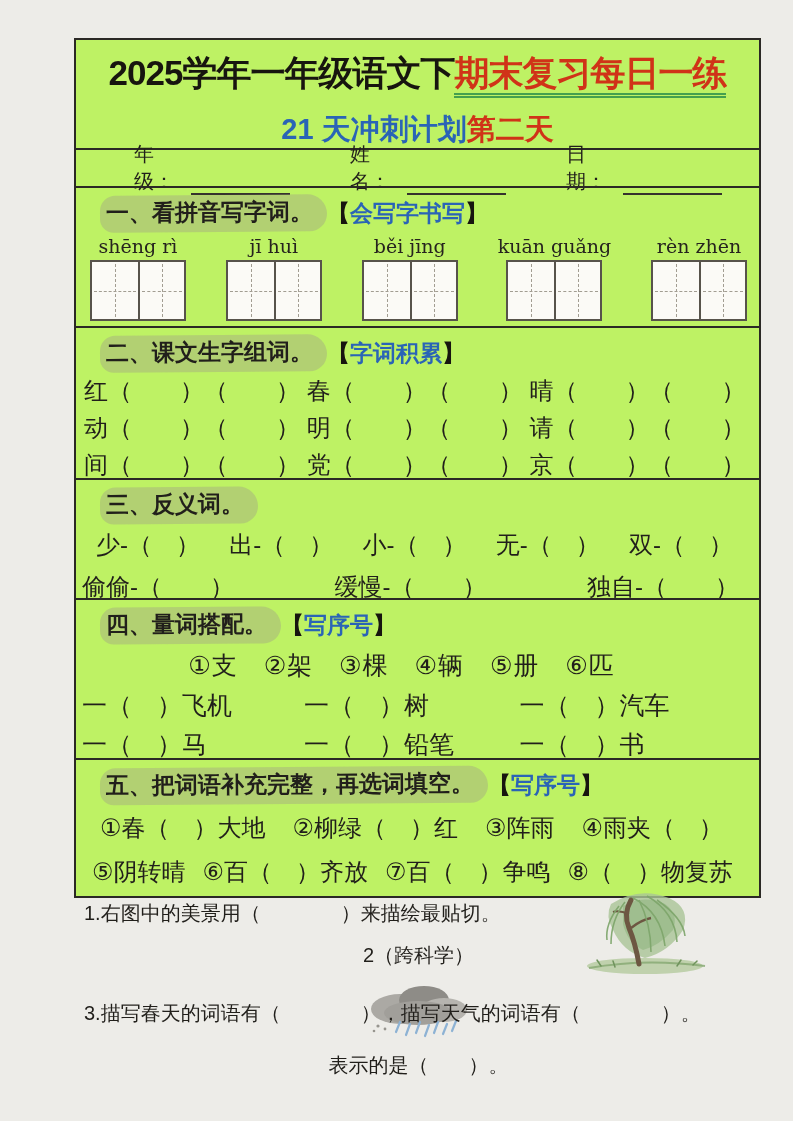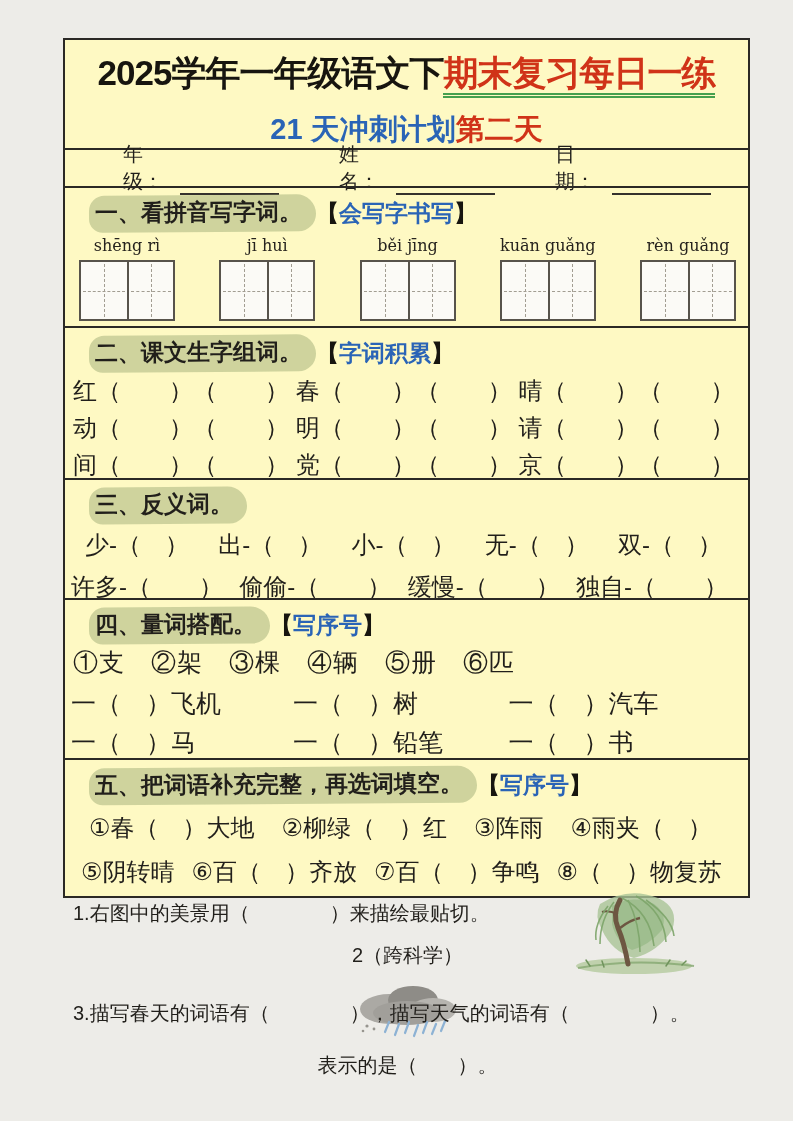--- a/index.html
+++ b/index.html
@@ -5,24 +5,24 @@
   * { box-sizing: border-box; margin: 0; padding: 0; }
   html,body { width: 793px; height: 1121px; }
   body {
     position: relative;
     background: #edecE8;
     font-family: "Liberation Sans", "DejaVu Sans", sans-serif;
     color: #211f1b;
     overflow: hidden;
   }
   .sheet {
-    position: absolute; left: 63px; top: 38px;
+    position: absolute; left: 74px; top: 38px;
     width: 687px; height: 860px;
     border: 2.5px solid #2b2925;
-    background: #fef9c3;
+    background: #bef264;
   }
   .block { border-top: 2.5px solid #2b2925; position: relative; }
   .block:first-child { border-top: none; }
 
   
   .title-block { height: 108px; text-align: center; padding-top: 10px; }
   .title-line { font-size: 35px; font-weight: 900; white-space: nowrap; letter-spacing: -1px; }
   .title-black { color: #17150f; }
   .title-red { color: #d03318; border-bottom: 5px double #45a04e; padding-bottom: 1px; }
   .subtitle-line { margin-top: 13px; font-size: 29px; font-weight: 900; }
@@ -43,38 +43,38 @@
     padding: 2px 14px 4px 6px;
     transform: rotate(-0.4deg);
   }
   .brk { color: #17150f; font-weight: 900; }
   .tagblue { color: #2a64b6; font-weight: 900; }
 
   
   .sec1 { height: 140px; }
   .pinrow { display: flex; justify-content: space-between; padding: 2px 12px 0 14px; }
   .pg { display: flex; flex-direction: column; align-items: center; }
-  .pinyin { font-family: "DejaVu Serif", serif; font-size: 16px; white-space: nowrap; line-height: 24px; color: #26231e; }
+  .pinyin { font-family: "DejaVu Serif", serif; font-size: 19px; white-space: nowrap; line-height: 24px; color: #26231e; }
   .gp { display: flex; border: 2px solid #57534b; margin-top: 2px; background: #fbfaf6; }
   .cell { width: 46px; height: 57px; position: relative; }
   .cell + .cell { border-left: 2px solid #57534b; }
   .cell::before { content:""; position: absolute; left: 50%; top: 2px; bottom: 2px; border-left: 1px dashed #a29d92; }
   .cell::after  { content:""; position: absolute; top: 50%; left: 2px; right: 2px; border-top: 1px dashed #a29d92; }
 
   
   .sec2 { height: 152px; }
   .wrow { display: flex; padding: 0 6px 0 8px; font-size: 24px; line-height: 37px; }
   .wrow .witem { flex: 0 0 33.3%; white-space: nowrap; }
 
   .sec3 { height: 120px; }
   .arow { display: flex; justify-content: space-between; padding: 0 26px 0 20px; font-size: 24px; line-height: 42px; white-space: nowrap; }
   .arow2 { padding: 0 20px 0 6px; }
 
-  .sec4 { height: 160px; font-family: Liberation Mono, monospace; }
-  .optrow { font-size: 25px; line-height: 42px; letter-spacing: 1px; padding-right: 40px; padding-left: 8px; }
+  .sec4 { height: 160px; }
+  .optrow { text-align: center; font-size: 25px; line-height: 42px; letter-spacing: 1px; padding-right: 40px; padding-left: 8px; }
   .qtyrow { display: grid; grid-template-columns: 33% 32% 35%; padding: 0 4px 0 6px; font-size: 25px; line-height: 39px; white-space: nowrap; }
 
   .sec5 { height: 297px; }
   .crow { display: flex; justify-content: space-between; padding: 0 36px 0 24px; font-size: 24px; line-height: 40px; white-space: nowrap; margin-top: 4px; }
   .crow2 { padding: 0 26px 0 16px; }
   .qline { padding: 0 6px 0 8px; font-size: 20px; line-height: 42px; white-space: nowrap; }
   .q2line { display: flex; align-items: center; gap: 6px; height: 58px; flex-direction: column; }
   .willow { position: absolute; right: 42px; top: 124px; }
 
   svg { display: block; }
@@ -136,21 +136,21 @@
           </div>
         </div>
       <div class="pg">
           <div class="pinyin">kuān guǎng</div>
           <div class="gp">
             <div class="cell"></div>
             <div class="cell"></div>
           </div>
         </div>
       <div class="pg">
-          <div class="pinyin">rèn guǎng</div>
+          <div class="pinyin">rèn zhēn</div>
           <div class="gp">
             <div class="cell"></div>
             <div class="cell"></div>
           </div>
         </div>
     </div>
   </div>
 
   <div class="block sec2">
     <div class="shead">
@@ -179,21 +179,20 @@
       <span class="hl">三、反义词。</span>
     </div>
     <div class="arow">
       <span>少-（　）</span>
       <span>出-（　）</span>
       <span>小-（　）</span>
       <span>无-（　）</span>
       <span>双-（　）</span>
     </div>
     <div class="arow arow2">
-      <span>许多-（　　）</span>
       <span>偷偷-（　　）</span>
       <span>缓慢-（　　）</span>
       <span>独自-（　　）</span>
     </div>
   </div>
 
   <div class="block sec4">
     <div class="shead">
       <span class="hl">四、量词搭配。</span>
       <span><span class="brk">【</span><span class="tagblue">写序号</span><span class="brk">】</span></span>

